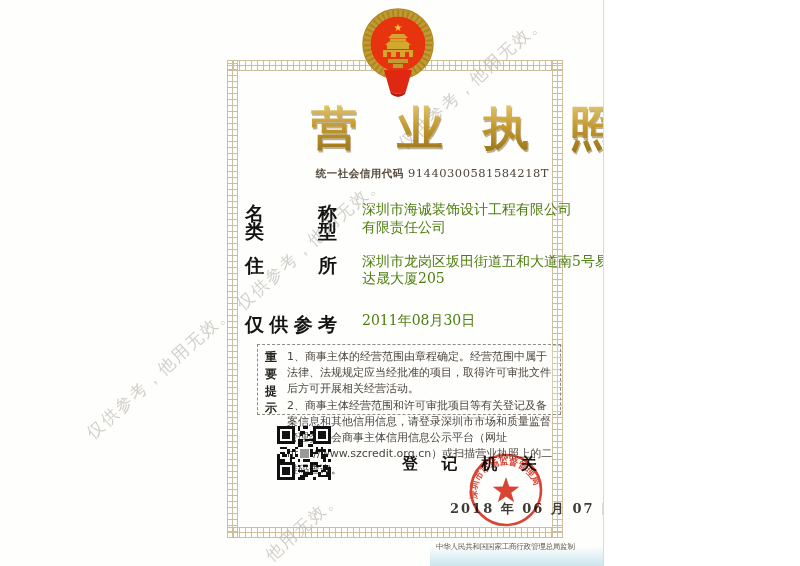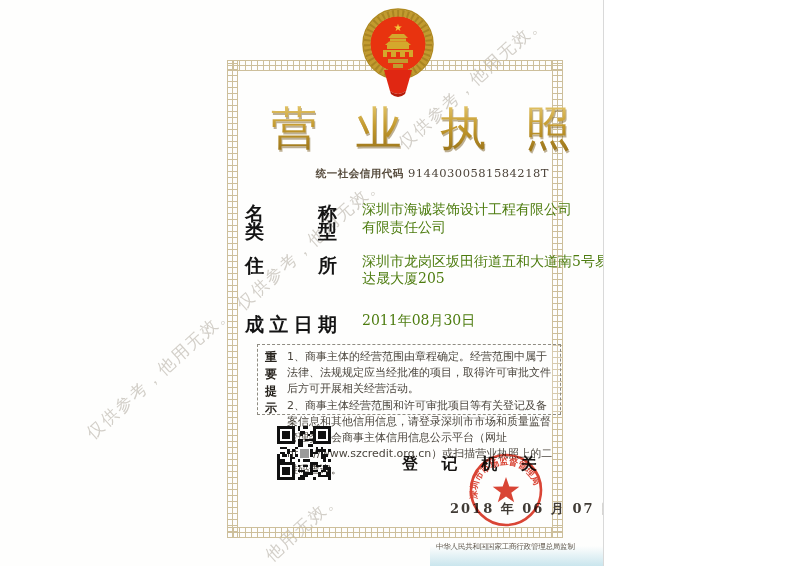--- a/index.html
+++ b/index.html
@@ -20,22 +20,22 @@
   .fstrip.v{border-left:1px solid #cdbf9b;border-right:1px solid #cdbf9b;
     background:repeating-linear-gradient(0deg,#cdbf9b 0 1px,transparent 1px 6px),
                linear-gradient(90deg,transparent 0 4px,#cdbf9b 4px 5px,transparent 5px);}
   .f-top{left:227px;top:60px;width:336px;height:11px;}
   .f-bottom{left:227px;top:527px;width:336px;height:11px;}
   .f-left{left:227px;top:60px;width:11px;height:478px;}
   .f-right{left:552px;top:60px;width:11px;height:478px;}
 
   .emblem{position:absolute;left:352px;top:4px;width:92px;height:96px;}
 
-  .title{position:absolute;left:227px;top:98px;width:400px;text-align:center;
-    font-size:46px;font-weight:normal;letter-spacing:12px;white-space:nowrap;
+  .title{position:absolute;left:227px;top:98px;width:400px;text-align:right;
+    font-size:46px;font-weight:bold;letter-spacing:12px;white-space:nowrap;
     background:linear-gradient(180deg,#ecd27c 0%,#c49a2e 45%,#8f6a14 100%);
     -webkit-background-clip:text;background-clip:text;color:transparent;
     filter:drop-shadow(1px 2px 0 rgba(110,80,15,.45));}
 
   .code-line{position:absolute;left:227px;top:166px;width:322px;text-align:right;
     font-size:10.5px;font-weight:bold;color:#554a3b;letter-spacing:.5px;white-space:nowrap;}
   .code-num{font-family:"DejaVu Serif","Liberation Serif",serif;font-weight:normal;
     font-size:11.5px;color:#4d443a;letter-spacing:.5px;}
 
   .frow{position:absolute;left:245px;white-space:nowrap;}
@@ -113,21 +113,21 @@
     <div class="frow" style="top:201px;">
       <span class="flabel">名称</span><span class="fvalue">深圳市海诚装饰设计工程有限公司</span>
     </div>
     <div class="frow" style="top:219px;">
       <span class="flabel">类型</span><span class="fvalue">有限责任公司</span>
     </div>
     <div class="frow" style="top:253px;">
       <span class="flabel">住所</span><span class="fvalue">深圳市龙岗区坂田街道五和大道南5号易达晟大厦205</span>
     </div>
     <div class="frow" style="top:312px;">
-      <span class="flabel">成立日期</span><span class="fvalue">2011年08月30日</span>
+      <span class="flabel">仅供参考</span><span class="fvalue">2011年08月30日</span>
     </div>
 
     <div class="notice">
       <div class="notice-label">
         <span>重</span>
         <span>要</span>
         <span>提</span>
         <span>示</span>
       </div>
       <div class="notice-body">

